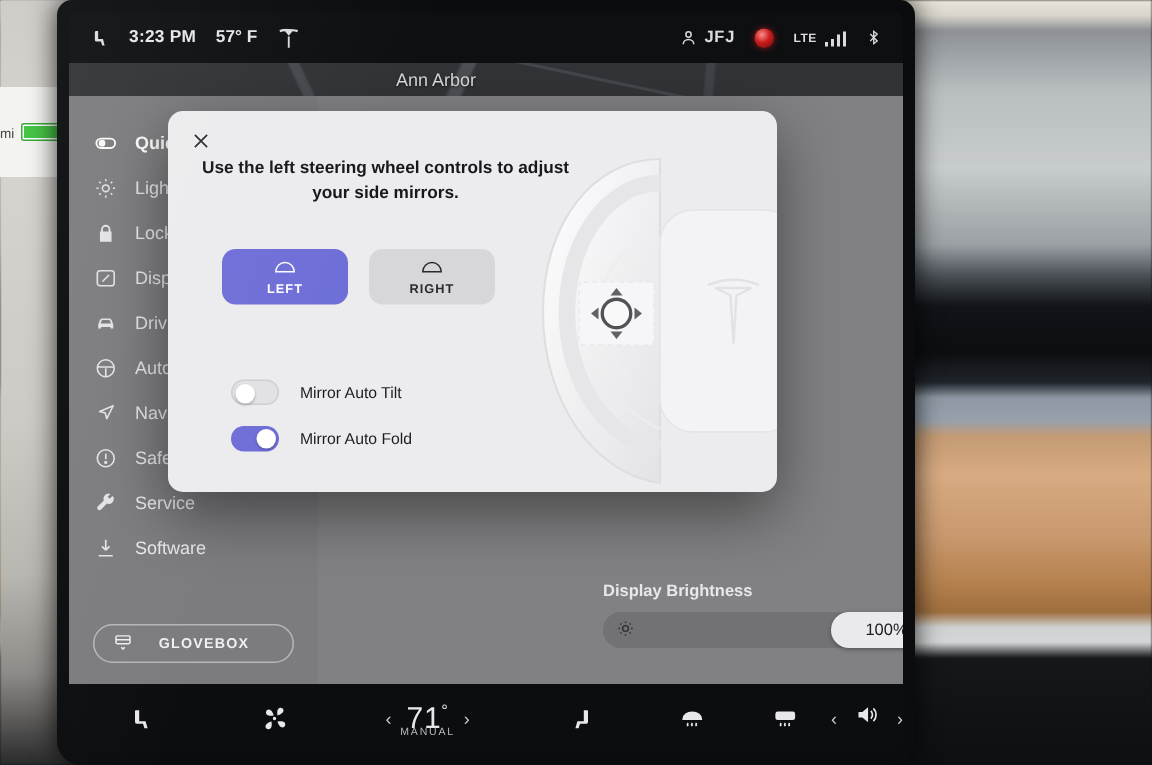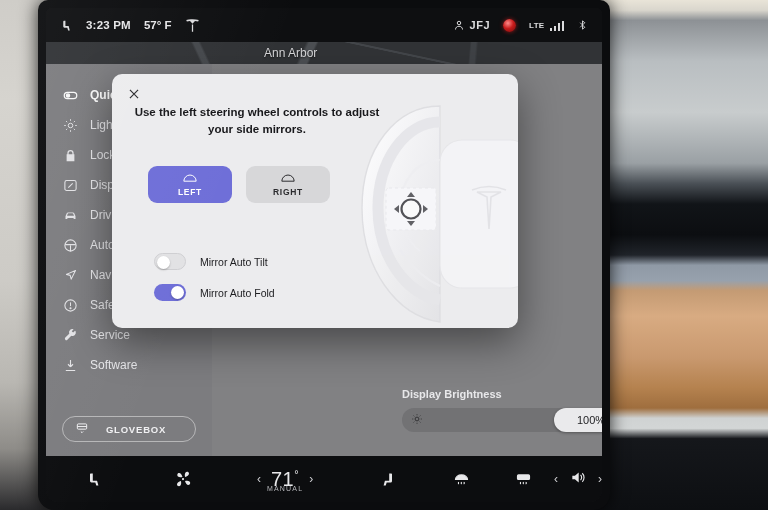--- a/index.html
+++ b/index.html
@@ -221,20 +221,24 @@
   .chev { color:#cfcfd3; font-size: 12px; }
   .cl-item svg { fill: #e8e8ea; }
 </style>
 </head>
 <body>
 
 <div id="scene">
   <div class="backdrop"></div>
   <div class="backdrop-left"></div>
 
+  <div class="cluster">
+    <div class="mi">mi</div>
+    <div class="batt"></div>
+  </div>
 
   <div class="bezel"></div>
 
   <div id="screen">
 
     <div class="statusbar">
       <div class="sb-left">
         <span class="sb-item">
           <svg width="13" height="13" viewBox="0 0 24 24" fill="#e6e6e8">
               <path d="M7 3h3v10h6l2 8h-3l-1.5-5H8a2 2 0 0 1-2-2V5a2 2 0 0 1 1-2z"></path>

